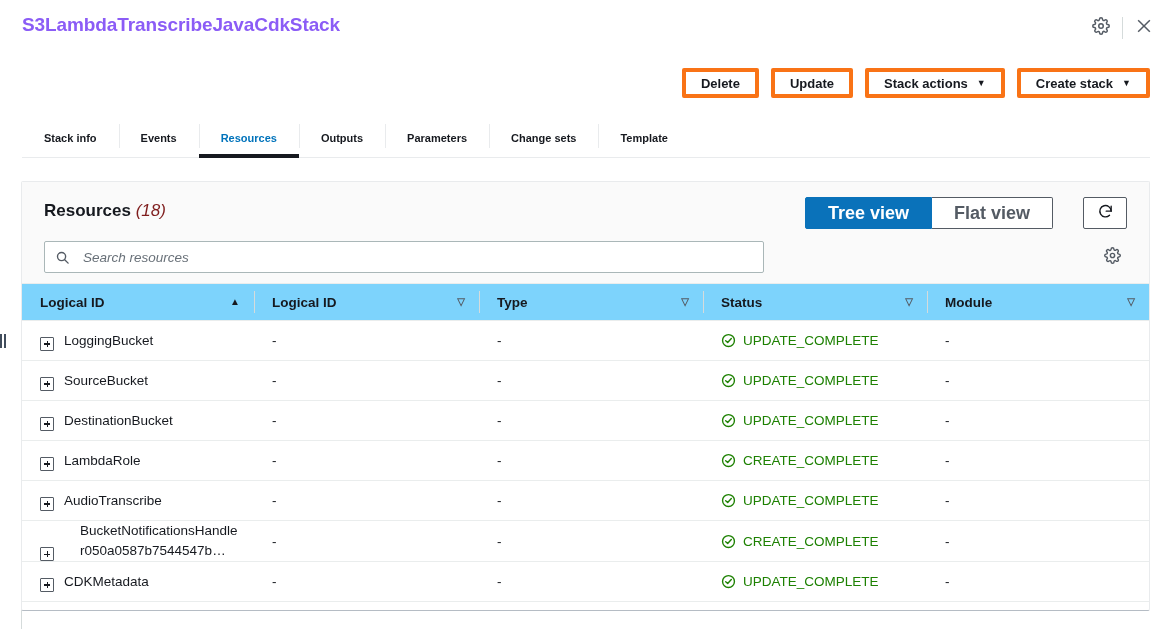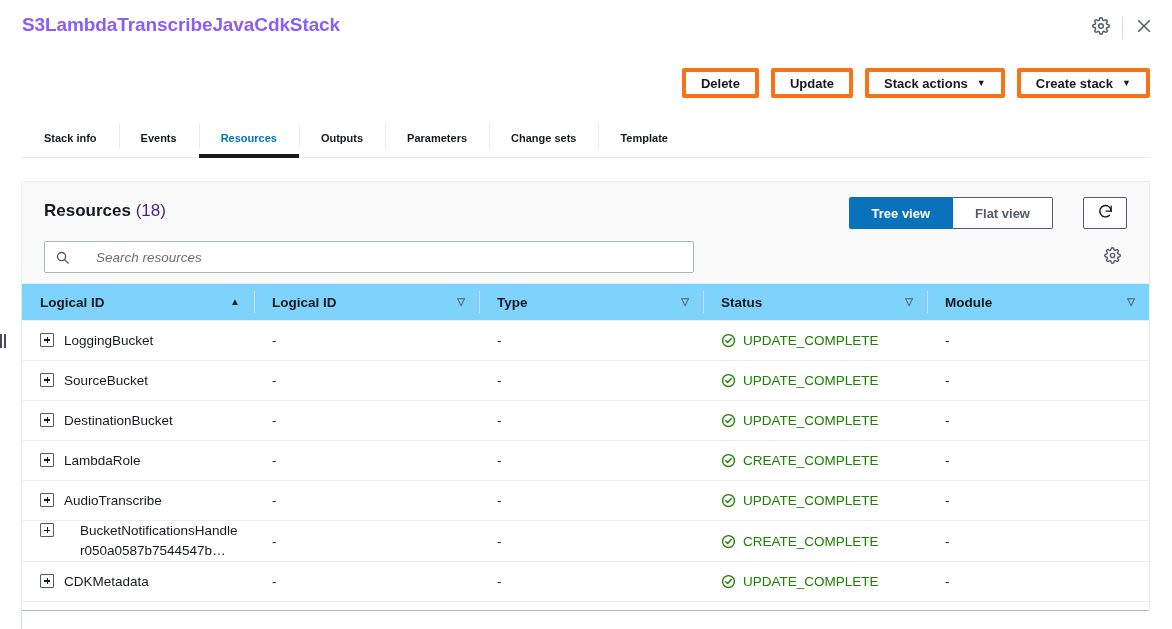--- a/index.html
+++ b/index.html
@@ -101,50 +101,50 @@
   .card-head {
     position: relative;
     height: 102px;
     background: #fafafa;
     border-bottom: 1px solid #eaeded;
   }
   .card-title {
     position: absolute; left: 22px; top: 19px;
     font-size: 17px; font-weight: bold; color: #16191f;
   }
-  .card-title .count { color: #4c1d95; font-weight: normal; }
+  .card-title .count { color: #7f1d1d; font-weight: normal; font-style: italic; }
 
   .view-toggle {
     position: absolute; right: 96px; top: 15px;
     display: flex;
   }
   .seg {
     height: 32px; padding: 0 22px;
     display: inline-flex; align-items: center; justify-content: center;
-    font-size: 13px; font-weight: bold;
+    font-size: 18px; font-weight: bold;
     background: #ffffff; color: #545b64;
     border: 1px solid #545b64;
     cursor: pointer; white-space: nowrap;
   }
   .seg:first-child { border-radius: 2px 0 0 2px; }
   .seg:last-child { border-radius: 0 2px 2px 0; border-left: none; }
   .seg.active { background: #0a72ba; border-color: #0a72ba; color: #ffffff; }
 
   .refresh-btn {
     position: absolute; right: 22px; top: 15px;
     width: 44px; height: 32px;
     display: flex; align-items: center; justify-content: center;
     background: #ffffff; border: 1px solid #545b64; border-radius: 2px;
     color: #16191f; cursor: pointer;
   }
 
   .search-wrap {
     position: absolute; left: 22px; top: 59px;
-    width: 650px; height: 32px;
-    display: flex; align-items: center; gap: 24px;
+    width: 720px; height: 32px;
+    display: flex; align-items: center; gap: 11px;
     padding: 0 10px;
     background: #ffffff;
     border: 1px solid #aab7b8;
     border-radius: 2px;
   }
   .search-wrap .s-icon { color: #545b64; display: flex; flex-shrink: 0; }
   .search-input {
     flex: 1; border: none; outline: none; background: transparent;
     font-family: "Liberation Sans", sans-serif;
     font-size: 13.5px; color: #16191f;
@@ -186,21 +186,21 @@
 
   table.resources tbody td {
     border-bottom: 1px solid #eaeded;
     font-size: 13.5px; color: #16191f;
     padding: 0 14px 0 18px;
     height: 40px;
     vertical-align: middle;
   }
   table.resources tbody tr:last-child td { border-bottom: 1px solid #eaeded; }
   td.c-logical { padding-left: 18px; }
-  .logical-cell { display: flex; align-items: flex-start; gap: 10px; }
+  .logical-cell { display: flex; align-items: flex-end; gap: 10px; }
   .expand-ico {
     flex-shrink: 0; margin-top: 2px;
     width: 14px; height: 14px;
     border: 1px solid #545b64; border-radius: 1px;
     position: relative; cursor: pointer;
   }
   .expand-ico::before, .expand-ico::after {
     content: ""; position: absolute; background: #16191f;
   }
   .expand-ico::before { left: 3px; right: 3px; top: 5.5px; height: 1.5px; }

